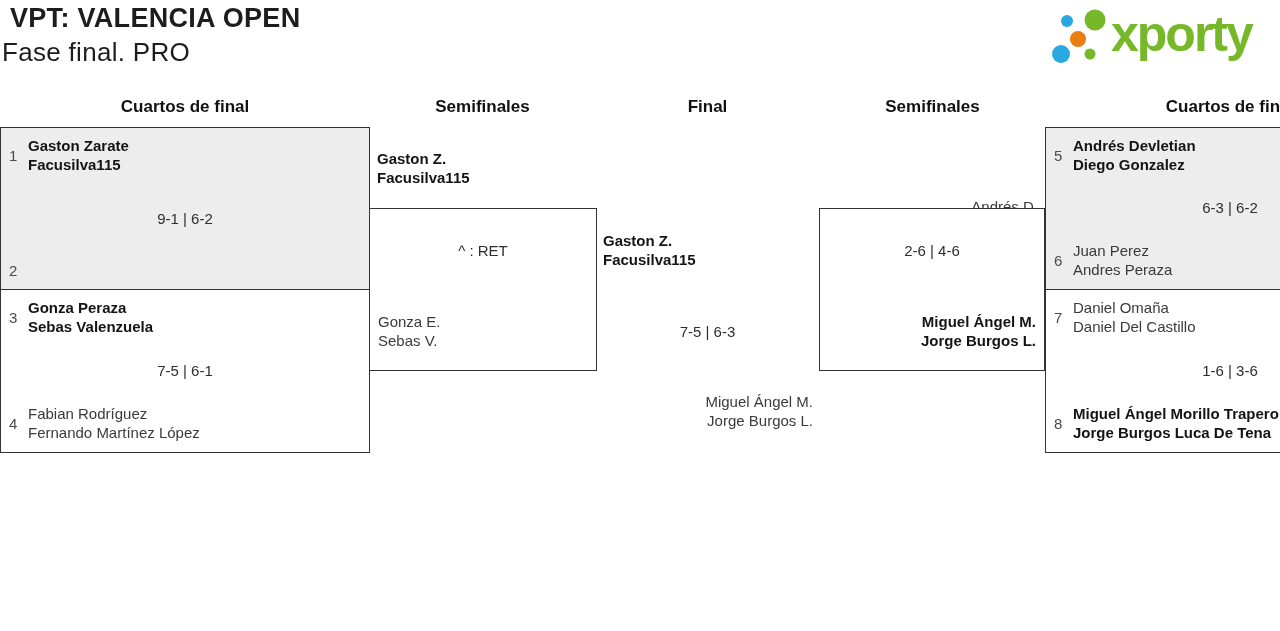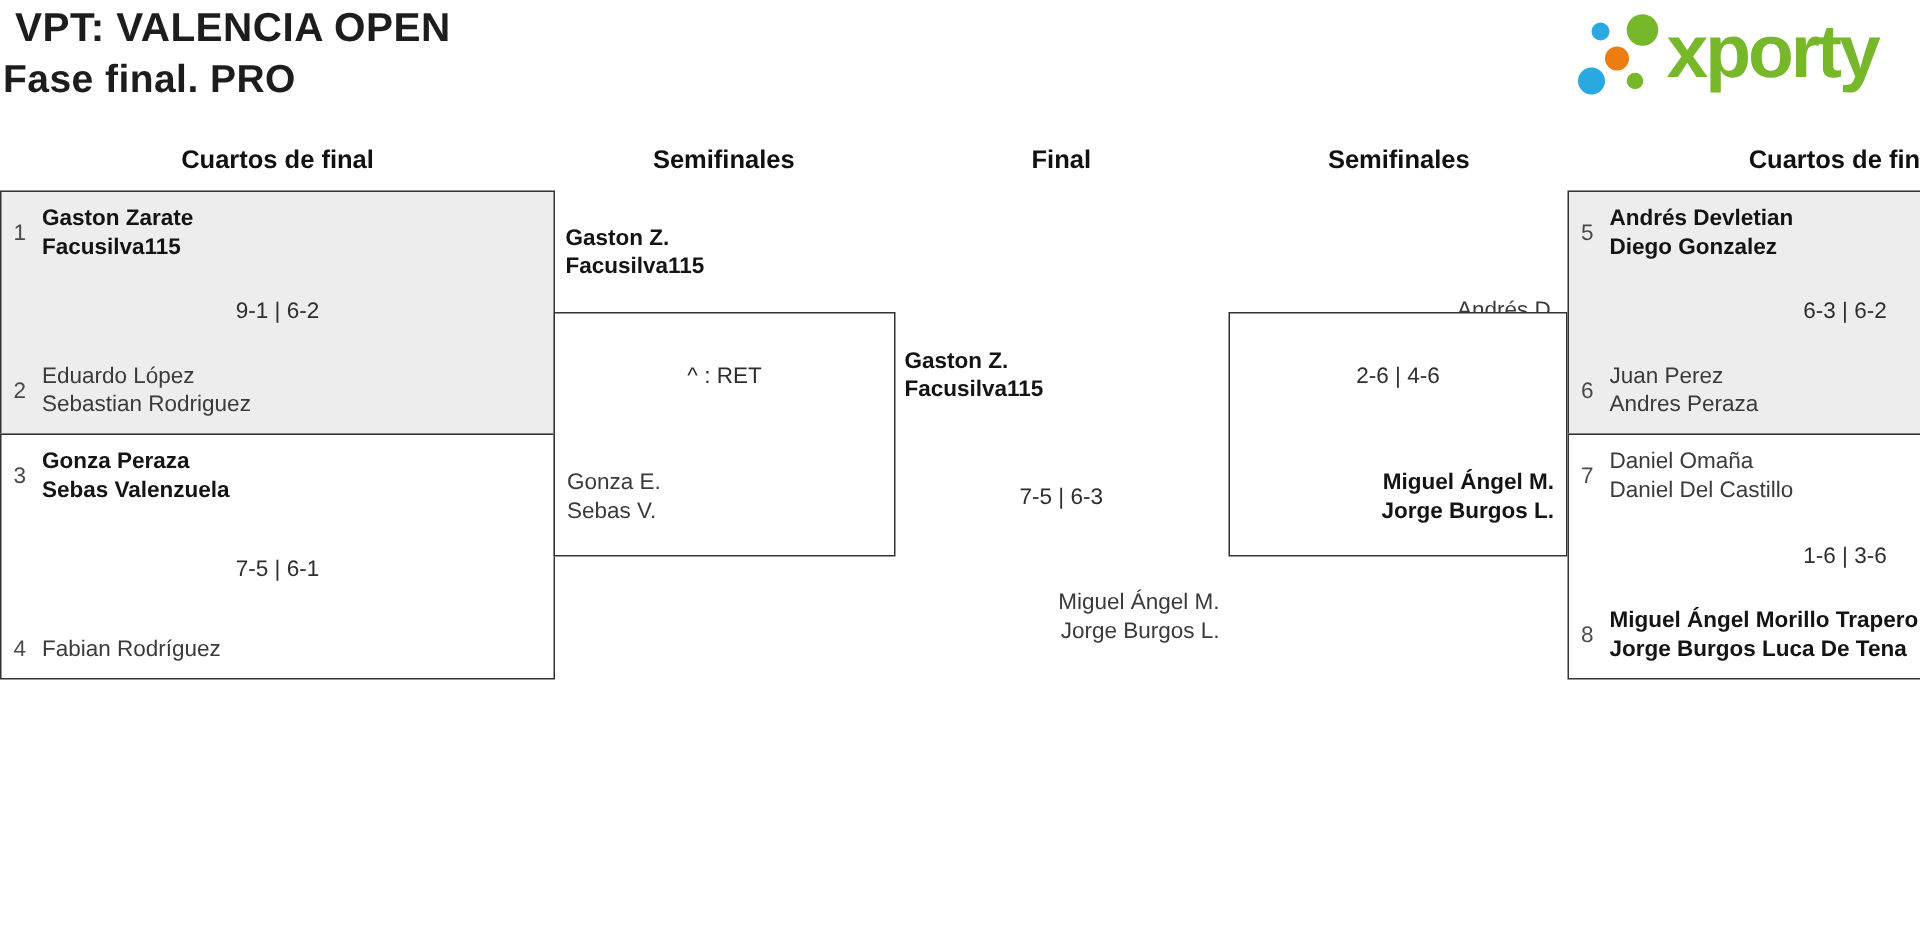--- a/index.html
+++ b/index.html
@@ -7,21 +7,21 @@
   body {
     width: 1280px; height: 631px;
     position: relative; overflow: hidden;
     background: #ffffff;
     color: #1d1d1d;
     font-family: "Liberation Sans", "DejaVu Sans", sans-serif;
   }
 
   
   .page-title    { position: absolute; left: 10px;  top: 2px;  font-size: 27px; line-height: 33px; font-weight: 700; letter-spacing: .3px; white-space: nowrap; }
-  .page-subtitle { position: absolute; left: 2px;  top: 36px; font-size: 26px; line-height: 32px; font-weight: 700; letter-spacing: .3px; white-space: nowrap; }
+  .page-subtitle { position: absolute; left: 2px;  top: 36px; font-size: 26px; line-height: 32px; font-weight: 400; letter-spacing: .3px; white-space: nowrap; }
 
   .logo { position: absolute; left: 1046px; top: 2px; display: flex; align-items: center; text-decoration: none; cursor: pointer; }
   .logo-dots { width: 64px; height: 64px; display: block; }
   .logo-text { font-size: 50px; font-weight: 700; color: #76b82a; letter-spacing: -2px; line-height: 60px; margin-left: 1px; }
 
   
   .round-h { position: absolute; top: 97px; height: 22px; font-size: 17px; font-weight: 700; text-align: center; color: #111; white-space: nowrap; }
   #rh1 { left: 0;      width: 370px; }
   #rh2 { left: 370px;  width: 225px; }
   #rh3 { left: 595px;  width: 225px; }
@@ -86,40 +86,37 @@
   <div class="team">
     <span class="seed">1</span>
     <span class="names w">
       <span class="l">Gaston Zarate</span>
       <span class="l">Facusilva115</span>
     </span>
   </div>
   <div class="score">9-1 | 6-2</div>
   <div class="team">
     <span class="seed">2</span>
-    <span class="names">
-      <span class="l">Eduardo López</span>
-      <span class="l">Sebastian Rodriguez</span>
-    </span>
   </div>
 </div>
 
 <div class="box qf" id="m2">
   <div class="team">
     <span class="seed">3</span>
     <span class="names w">
       <span class="l">Gonza Peraza</span>
       <span class="l">Sebas Valenzuela</span>
     </span>
   </div>
   <div class="score">7-5 | 6-1</div>
   <div class="team">
     <span class="seed">4</span>
     <span class="names">
       <span class="l">Fabian Rodríguez</span>
+      <span class="l">Fernando Martínez López</span>
     </span>
   </div>
 </div>
 
 <div class="float" id="sfl-winner">
   <span class="l">Gaston Z.</span>
   <span class="l">Facusilva115</span>
 </div>
 
 <div class="box sf" id="sfl">

